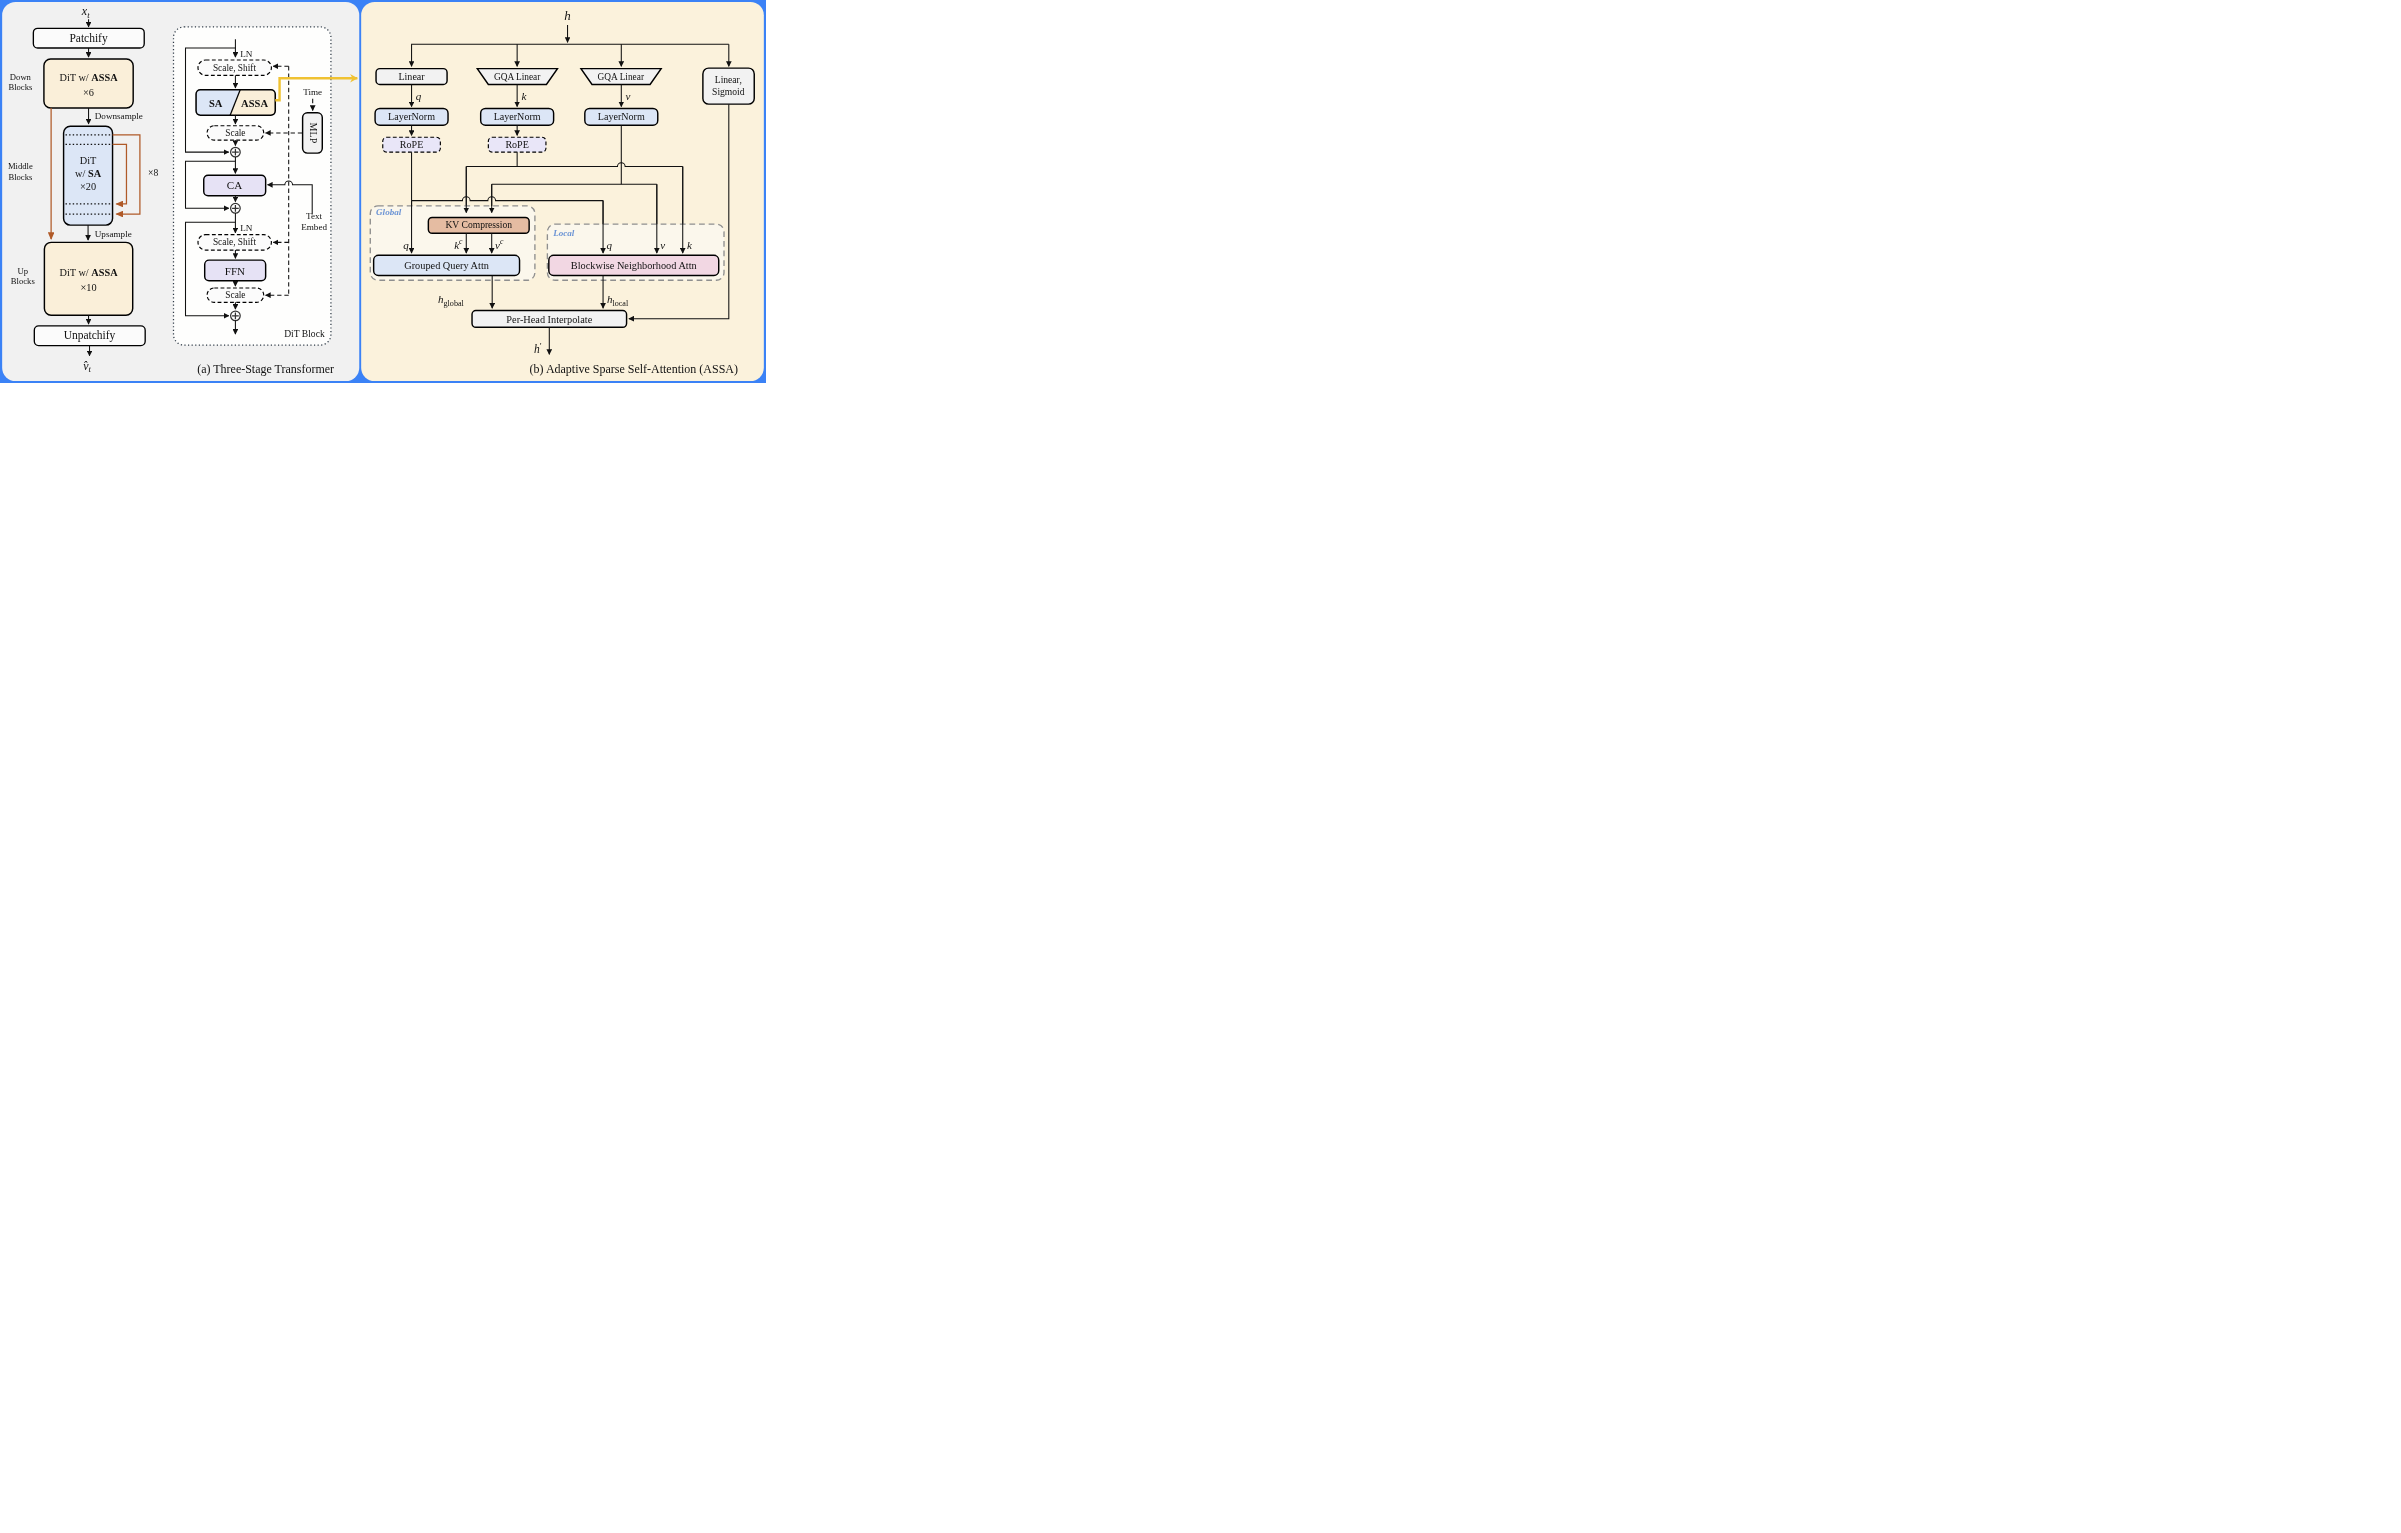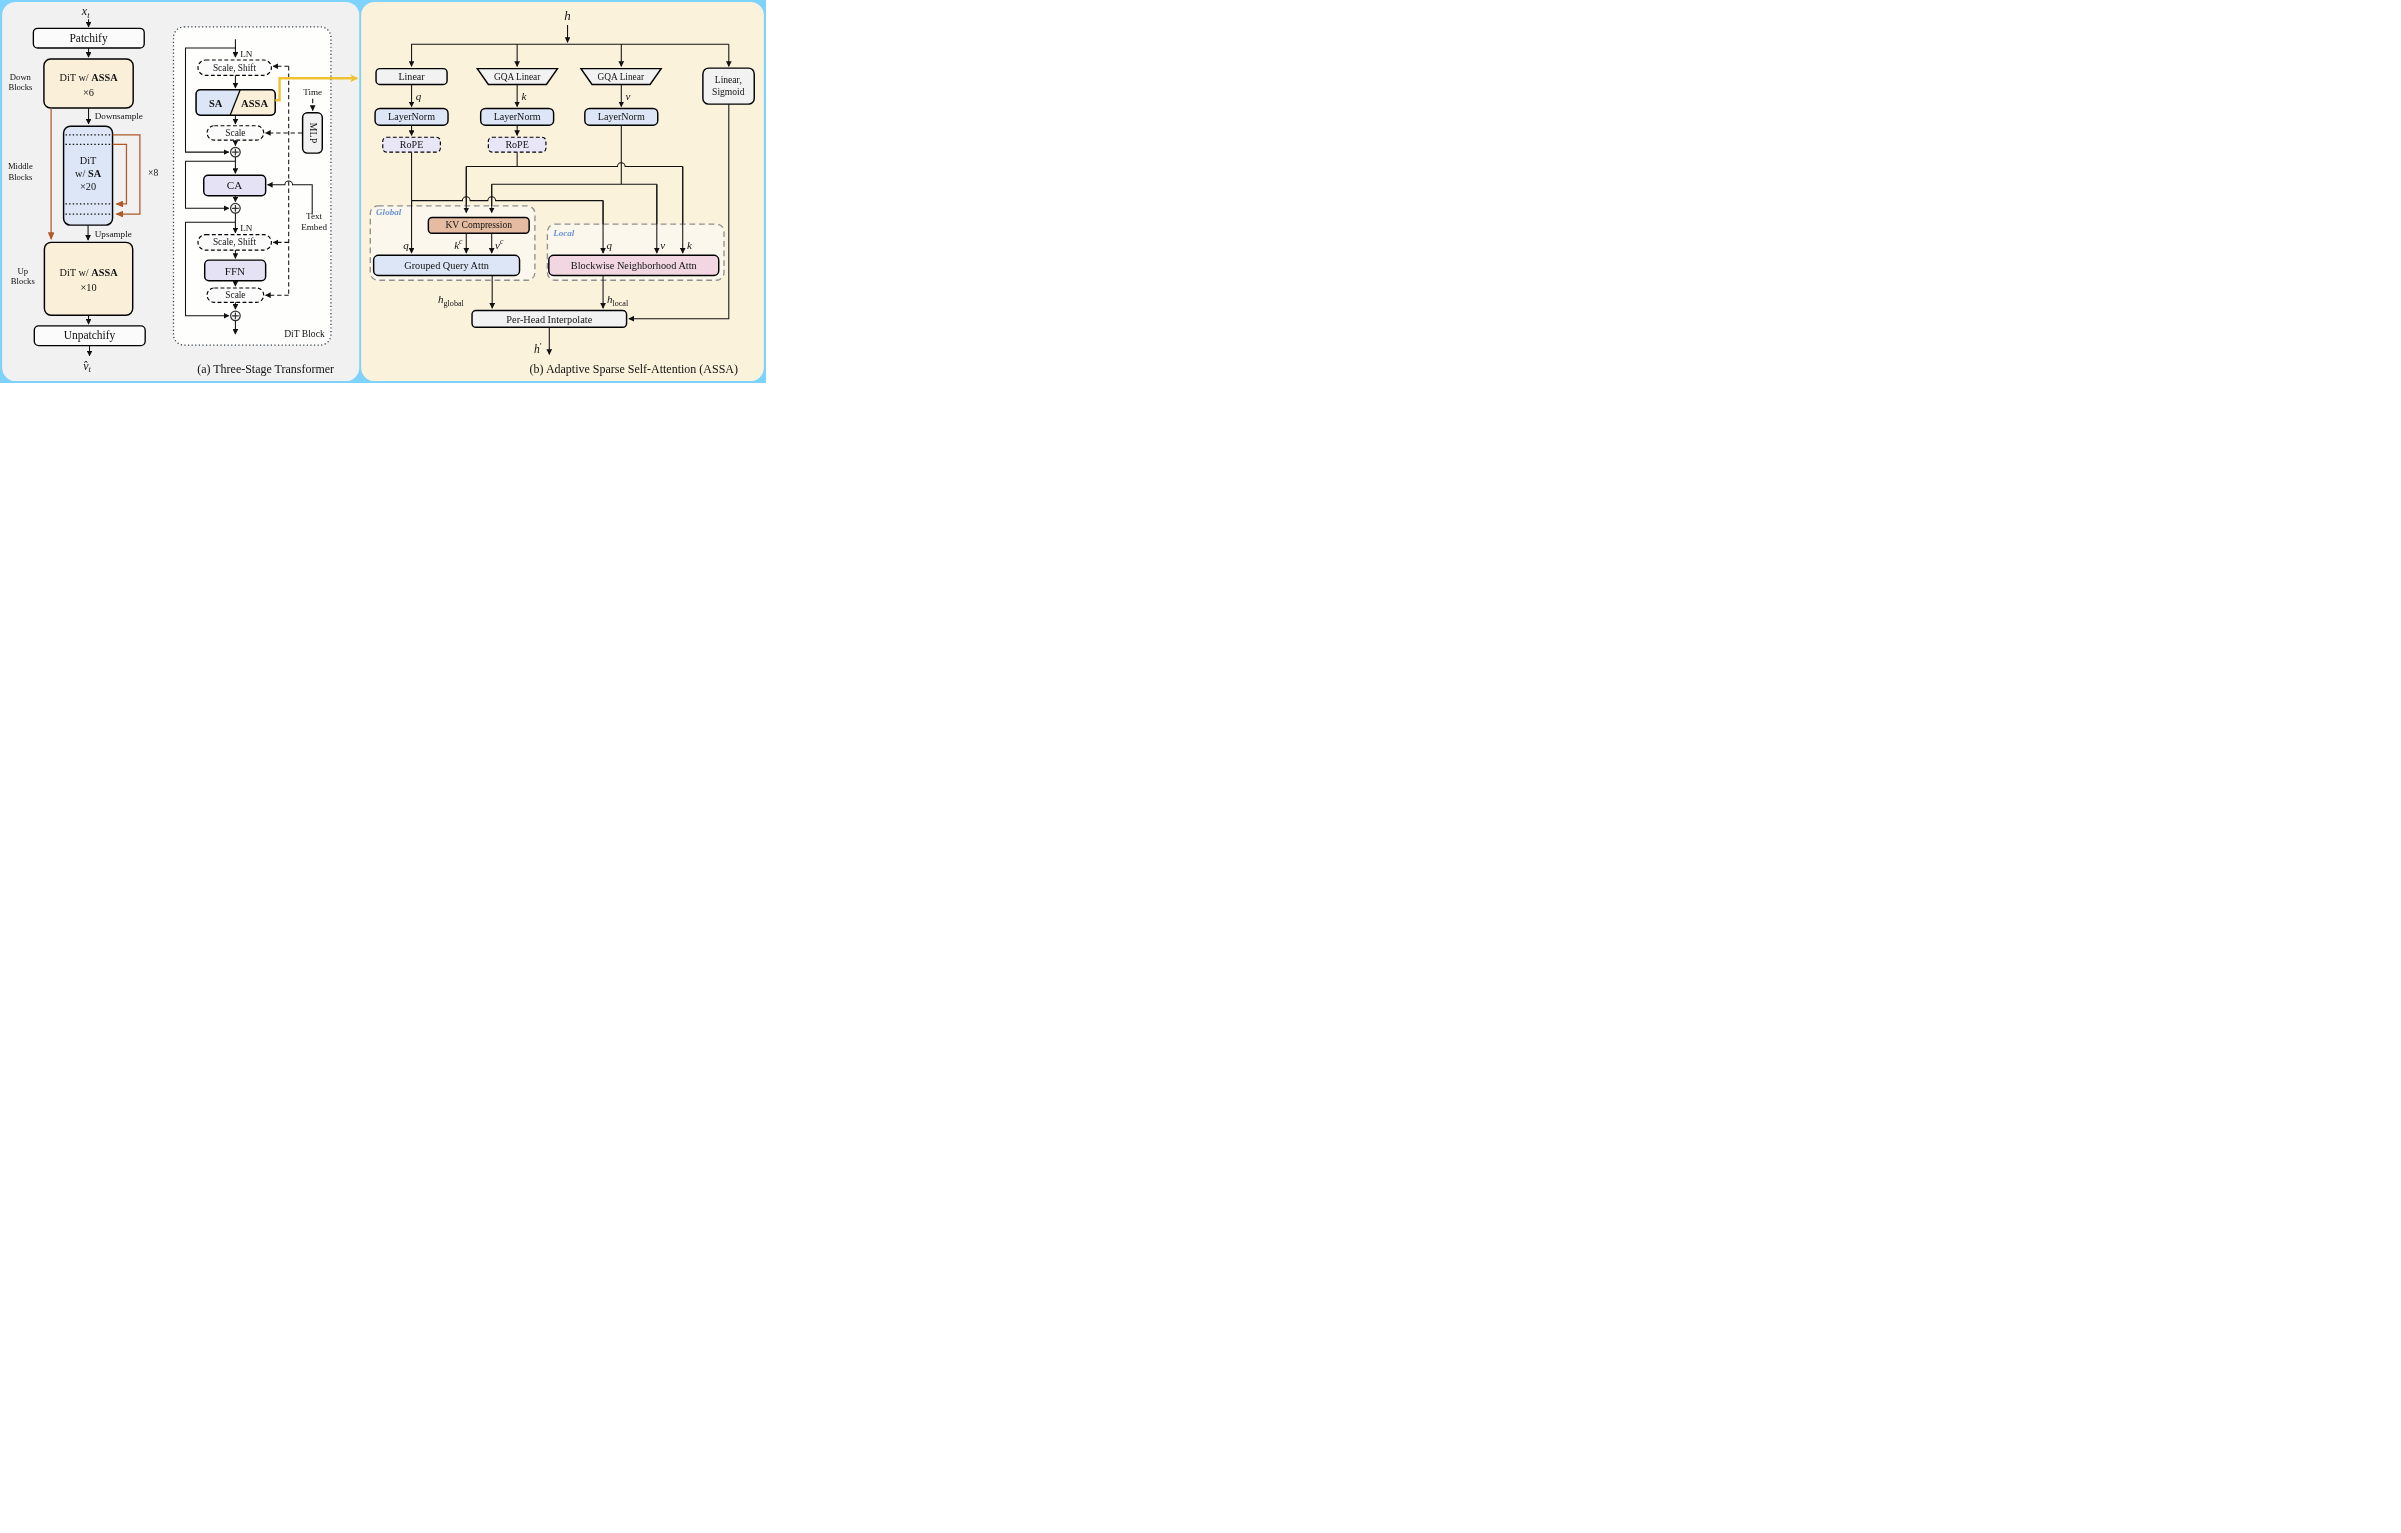--- a/index.html
+++ b/index.html
@@ -1,16 +1,16 @@
 <!DOCTYPE html>
 <html style="--panel_a_bg: #F1F1F1; --panel_b_bg: #FBF2DC; --cream_box: #FAEFD9; --blue_box: #DCE6F6; --lavender_box: #E6E2F5; --rope_box: #E9E6F8; --gray_box: #F2F2F2; --white_box: #FBFBFB; --tan_box: #E5BCA2; --pink_box: #F2D7E3; --inner_panel_bg: #FBF7EC; --dit_inner_bg: #FEFEFD; --dashed_gray: #8F8F8F; --brown: #B05A28; --yellow: #F0C232; --label_blue: #6D95D5;font-size:7.7px"><head>
 <meta charset="utf-8">
 <style>
   html,body{margin:0;padding:0;background:#ffffff;}
-  .stage{position:relative;width:766px;height:383px;background:#7dd3fc;overflow:hidden;}
+  .stage{position:relative;width:766px;height:383px;background:#3b82f6;overflow:hidden;}
   svg{position:absolute;left:0;top:0;}
   svg text{font-family:"Liberation Serif","DejaVu Serif",serif;fill:#111;}
   .it{font-style:italic;}
   .bd{font-weight:bold;}
   .lbl-blue{fill:var(--label_blue);font-weight:bold;font-style:italic;}
   .wire{stroke:#111;stroke-width:2.2;fill:none;}
   .wire-dash{stroke:#111;stroke-width:2.2;fill:none;stroke-dasharray:9 6;}
   .box-stroke{stroke:#000;stroke-width:3;}
   .dashbox{stroke:#000;stroke-width:2.4;stroke-dasharray:8 5;}
   .graydash{stroke:var(--dashed_gray);stroke-width:2.8;stroke-dasharray:12 8;fill:var(--inner_panel_bg);}

